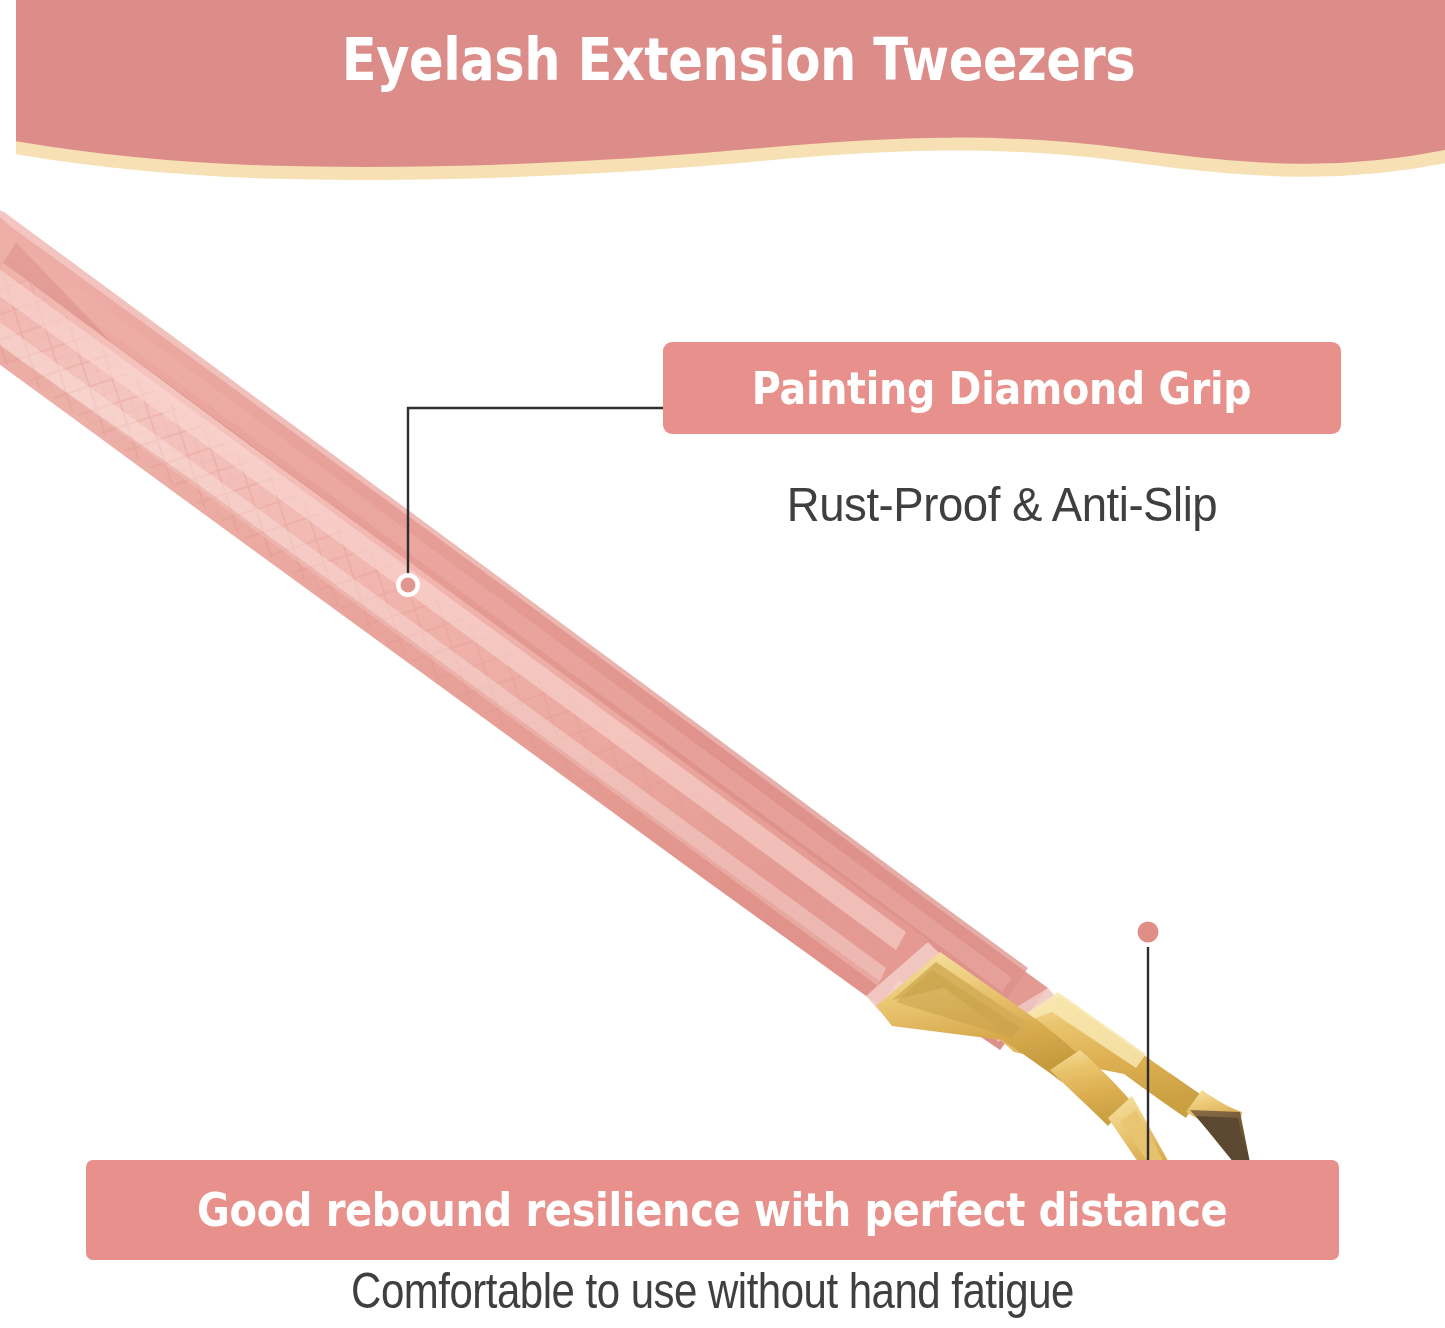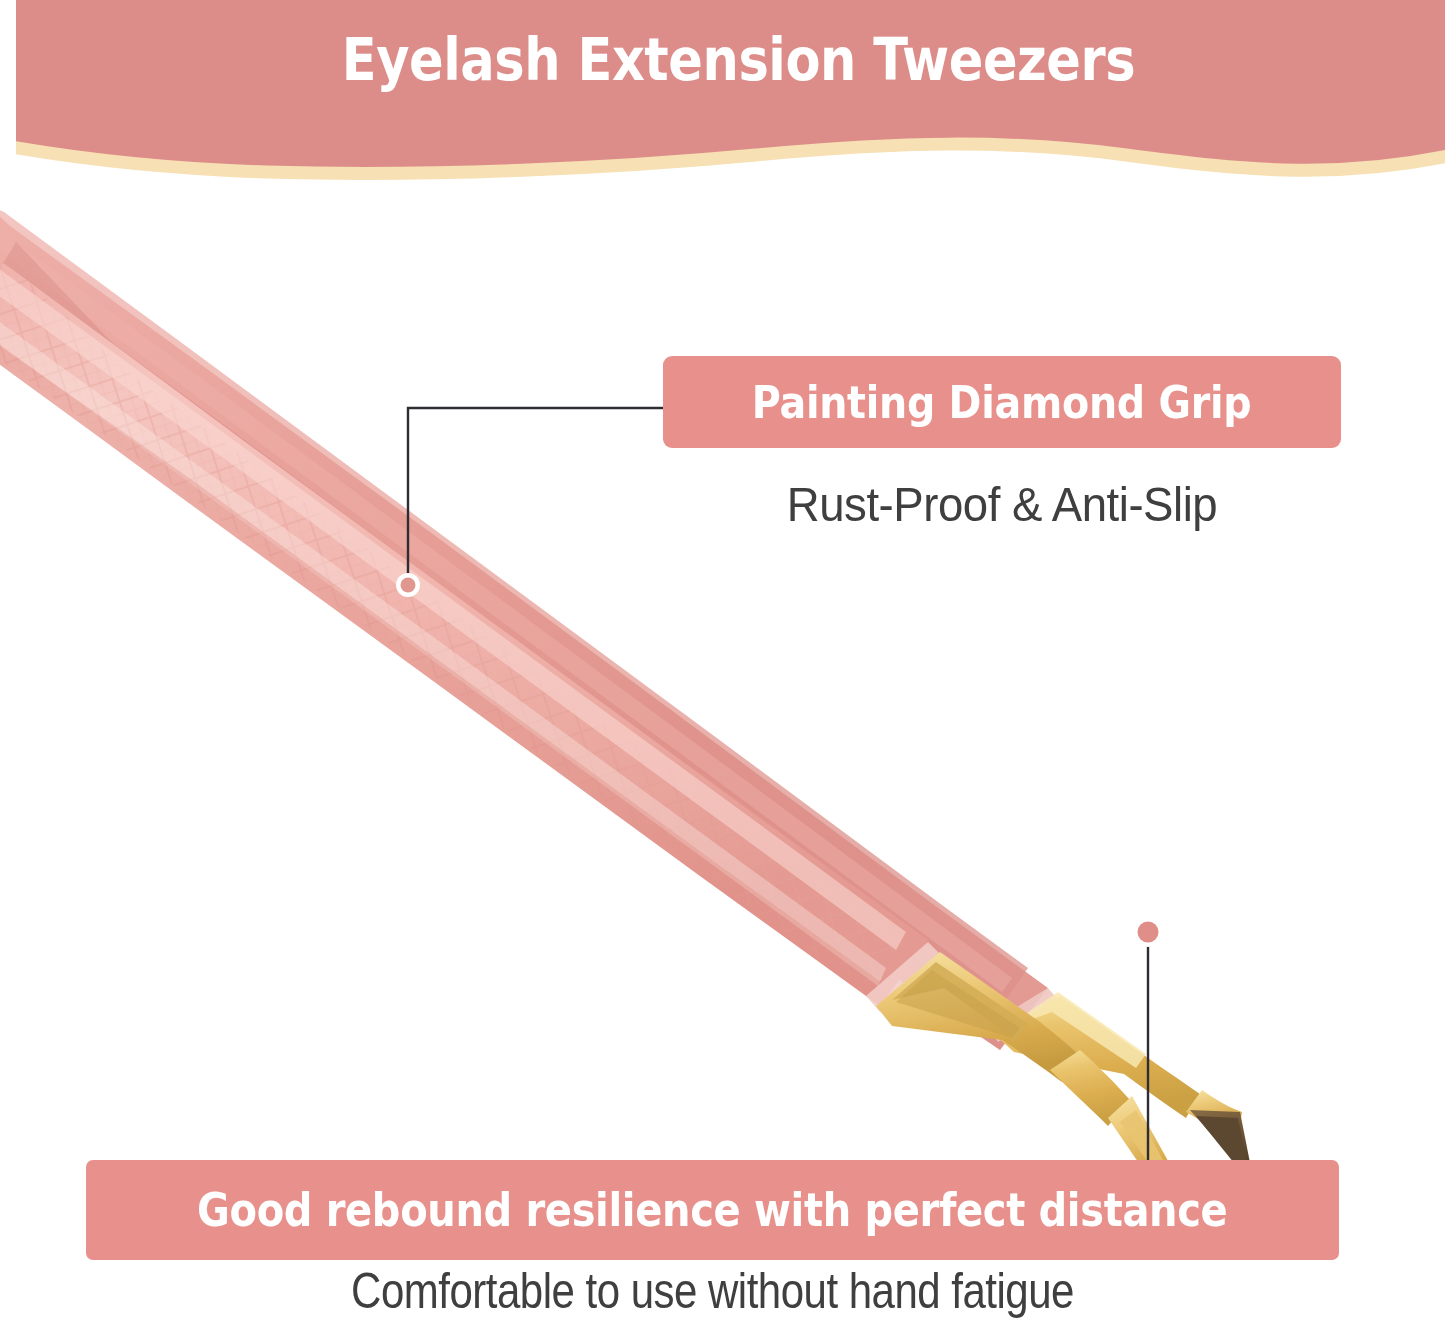--- a/index.html
+++ b/index.html
@@ -70,21 +70,21 @@
     transform-origin: 0 0;
     opacity: 0.85;
     white-space: nowrap;
     user-select: none;
   }
 
   
   #callout-top-box {
     position: absolute;
     left: 663px;
-    top: 356px;
+    top: 342px;
     width: 678px;
     height: 92px;
     background: #e8918c;
     border-radius: 9px;
     display: flex;
     align-items: center;
     justify-content: center;
   }
   #callout-top-label {
     color: #ffffff;

